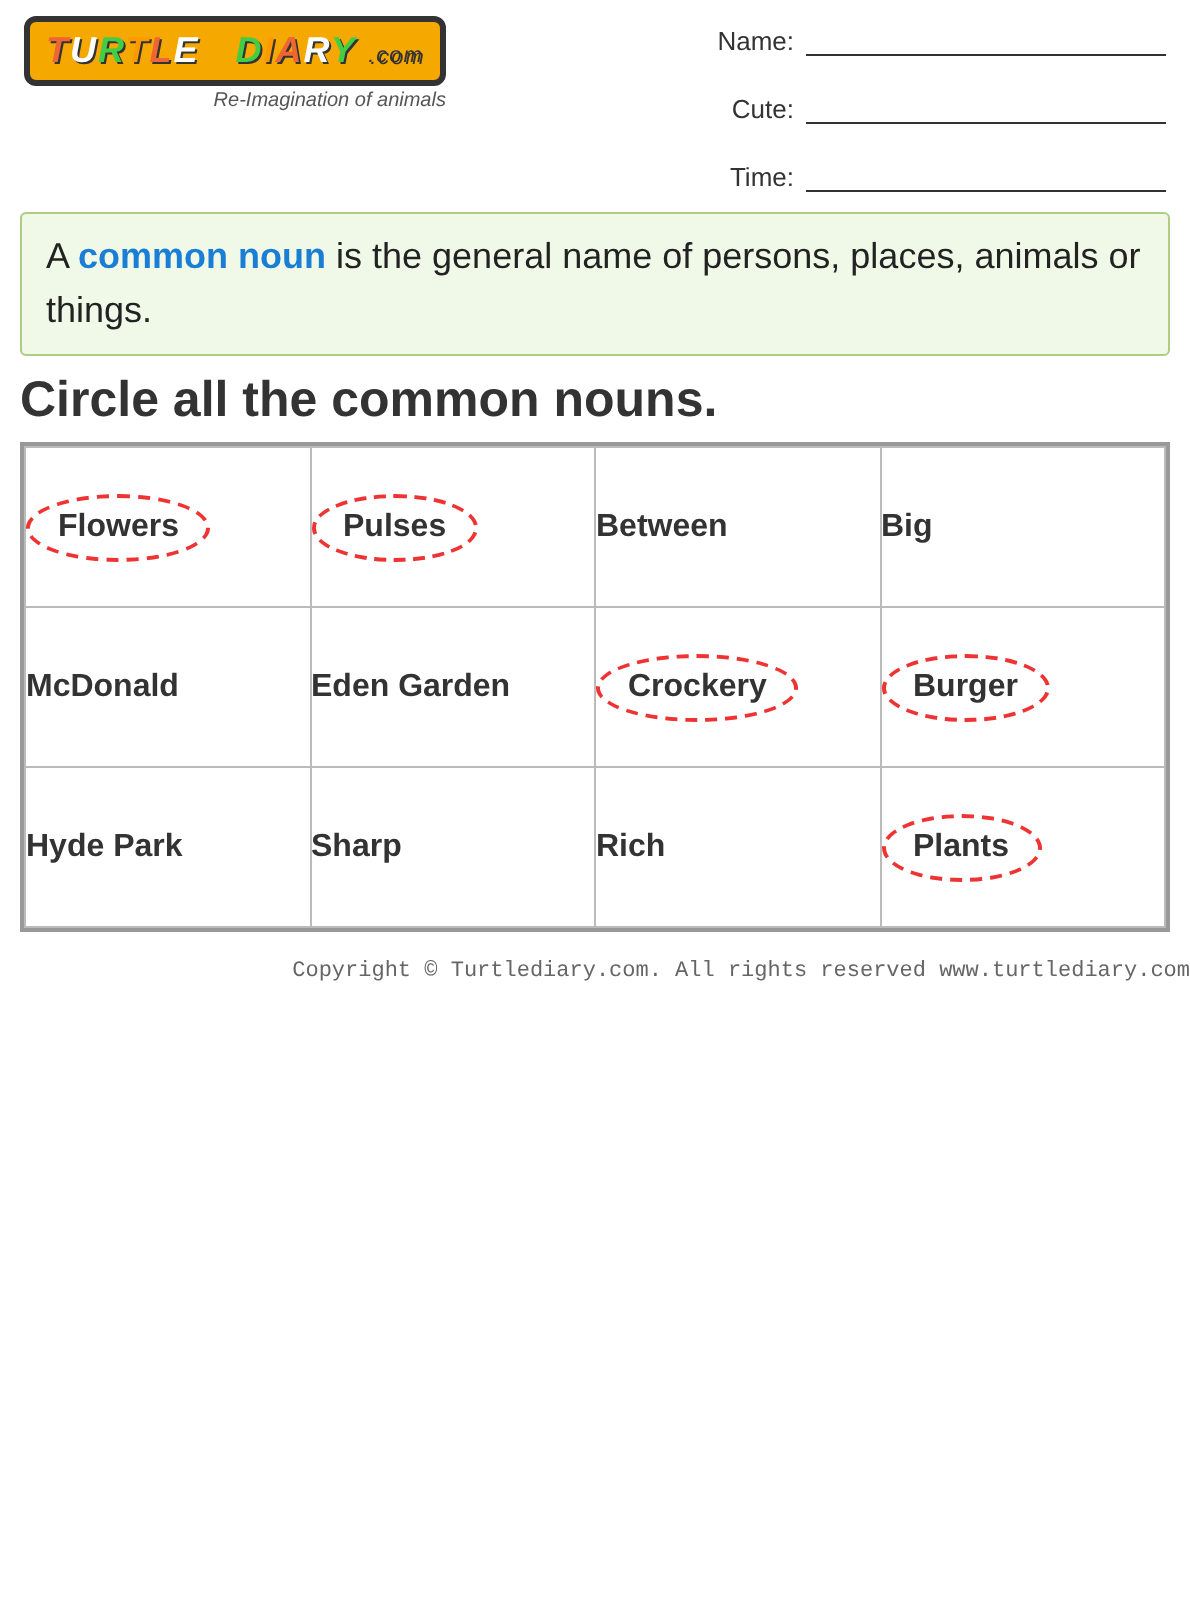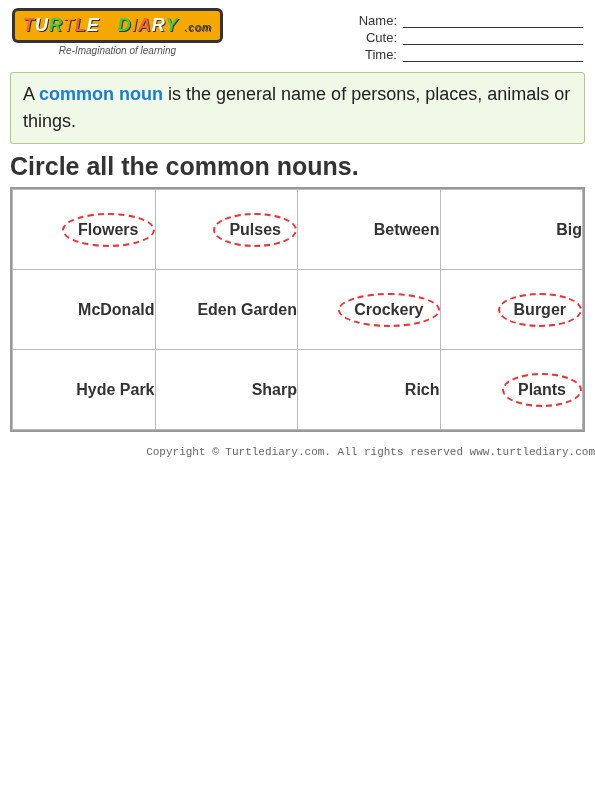--- a/index.html
+++ b/index.html
@@ -15,21 +15,21 @@
     
     .header {
       display: flex;
       justify-content: space-between;
       align-items: flex-start;
       padding: 8px 12px 4px 12px;
     }
     .logo-area {
       display: flex;
       flex-direction: column;
-      align-items: center;
+      align-items: flex-end;
     }
     .logo-box {
       background: #f5a800;
       border: 3px solid #333;
       border-radius: 6px;
       padding: 4px 8px;
       font-size: 18px;
       font-weight: 900;
       color: #fff;
       letter-spacing: 1px;
@@ -38,21 +38,21 @@
     }
     .logo-sub {
       font-size: 10px;
       color: #555;
       font-style: italic;
       margin-top: 2px;
     }
     .form-fields {
       display: flex;
       flex-direction: column;
-      gap: 1px;
+      gap: 18px;
       padding-top: 4px;
     }
     .form-row {
       display: flex;
       align-items: center;
       gap: 6px;
       font-size: 13px;
     }
     .form-row label {
       width: 40px;
@@ -98,21 +98,21 @@
       border: 2px solid #999;
     }
     table {
       width: 100%;
       border-collapse: collapse;
     }
     td {
       width: 25%;
       height: 80px;
       border: 1px solid #bbb;
-      text-align: right;
+      text-align: left;
       vertical-align: middle;
       font-size: 16px;
       font-weight: bold;
       color: #333;
       position: relative;
     }
 
     
     .circled {
       display: inline-block;
@@ -136,21 +136,21 @@
 <body>
 
 <div class="header">
   <div class="logo-area">
     <div class="logo-box">
       <span style="color:#e63">T</span><span style="color:#fff">U</span><span style="color:#4c4">R</span><span style="color:#f90">T</span><span style="color:#e63">L</span><span style="color:#fff">E</span>
       &nbsp;
       <span style="color:#4c4">D</span><span style="color:#f90">I</span><span style="color:#e63">A</span><span style="color:#fff">R</span><span style="color:#4c4">Y</span>
       <span style="font-size:11px; color:#333; font-weight:normal;">.com</span>
     </div>
-    <div class="logo-sub">Re-Imagination of learning</div>
+    <div class="logo-sub">Re-Imagination of animals</div>
   </div>
   <div class="form-fields">
     <div class="form-row">
       <label>Name:</label>
       <input class="form-line" type="text" style="">
     </div>
     <div class="form-row">
       <label>Cute:</label>
       <input class="form-line" type="text" style="">
     </div>

